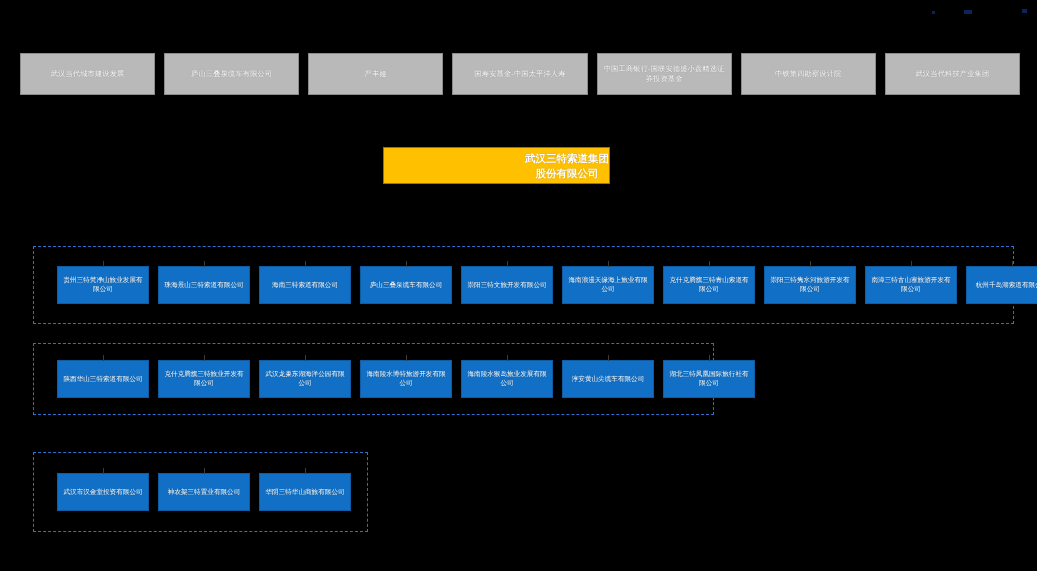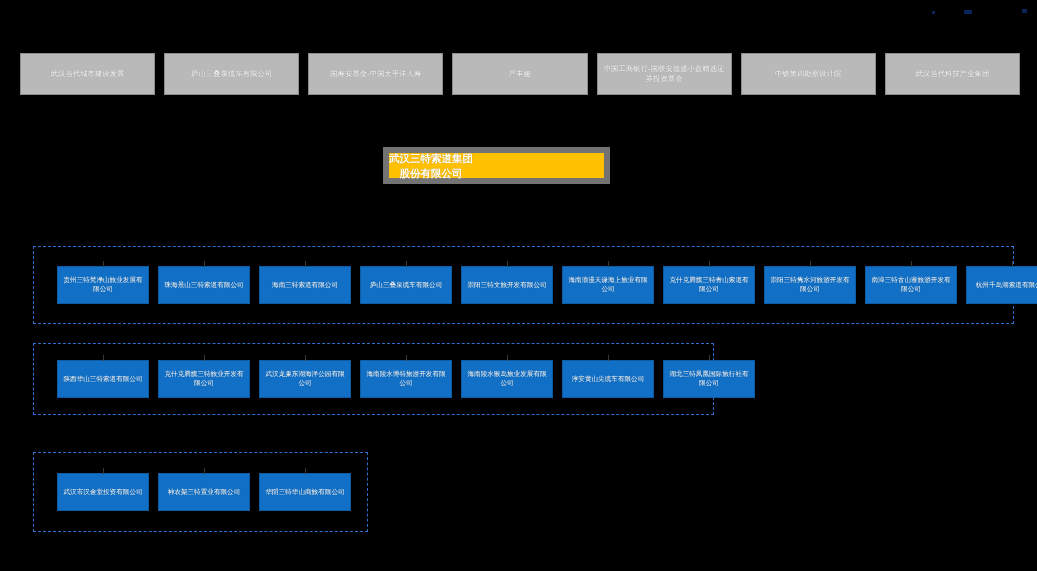--- a/index.html
+++ b/index.html
@@ -50,24 +50,24 @@
   }
 
   
   .parent-box {
     position: absolute;
     left: 383px;
     top: 147px;
     width: 227px;
     height: 37px;
     background: #FFC000;
-    border: 6px solid #737373;
+    border: 1px solid #737373;
     display: flex;
     align-items: center;
-    justify-content: flex-start;
+    justify-content: flex-end;
     text-align: center;
     color: #ffffff;
     font-size: 10.5px;
     font-weight: bold;
     line-height: 1.4;
     box-sizing: border-box;
     text-shadow: 0 0 1px rgba(0,0,0,0.3);
   }
 
   
@@ -131,22 +131,22 @@
 
 <div id="canvas">
 
   <div class="faint-mark" style="left:932px; top:11px; width:3px; height:3px;"></div>
   <div class="faint-mark" style="left:964px; top:10px; width:8px; height:4px;"></div>
   <div class="faint-mark" style="left:1022px; top:9px; width:5px; height:4px;"></div>
 
   <div class="shareholder-row">
     <div class="shareholder-box">武汉当代城市建设发展</div>
     <div class="shareholder-box">庐山三叠泉缆车有限公司</div>
+    <div class="shareholder-box">严丰娅</div>
     <div class="shareholder-box">国寿安基金-中国太平洋人寿</div>
-    <div class="shareholder-box">严丰娅</div>
     <div class="shareholder-box">中国工商银行-国联安德盛小盘精选证券投资基金</div>
     <div class="shareholder-box">中铁第四勘察设计院</div>
     <div class="shareholder-box">武汉当代科技产业集团</div>
   </div>
 
   <div class="parent-box">
     <div>
       <div>武汉三特索道集团</div>
       <div>股份有限公司</div>
     </div>

